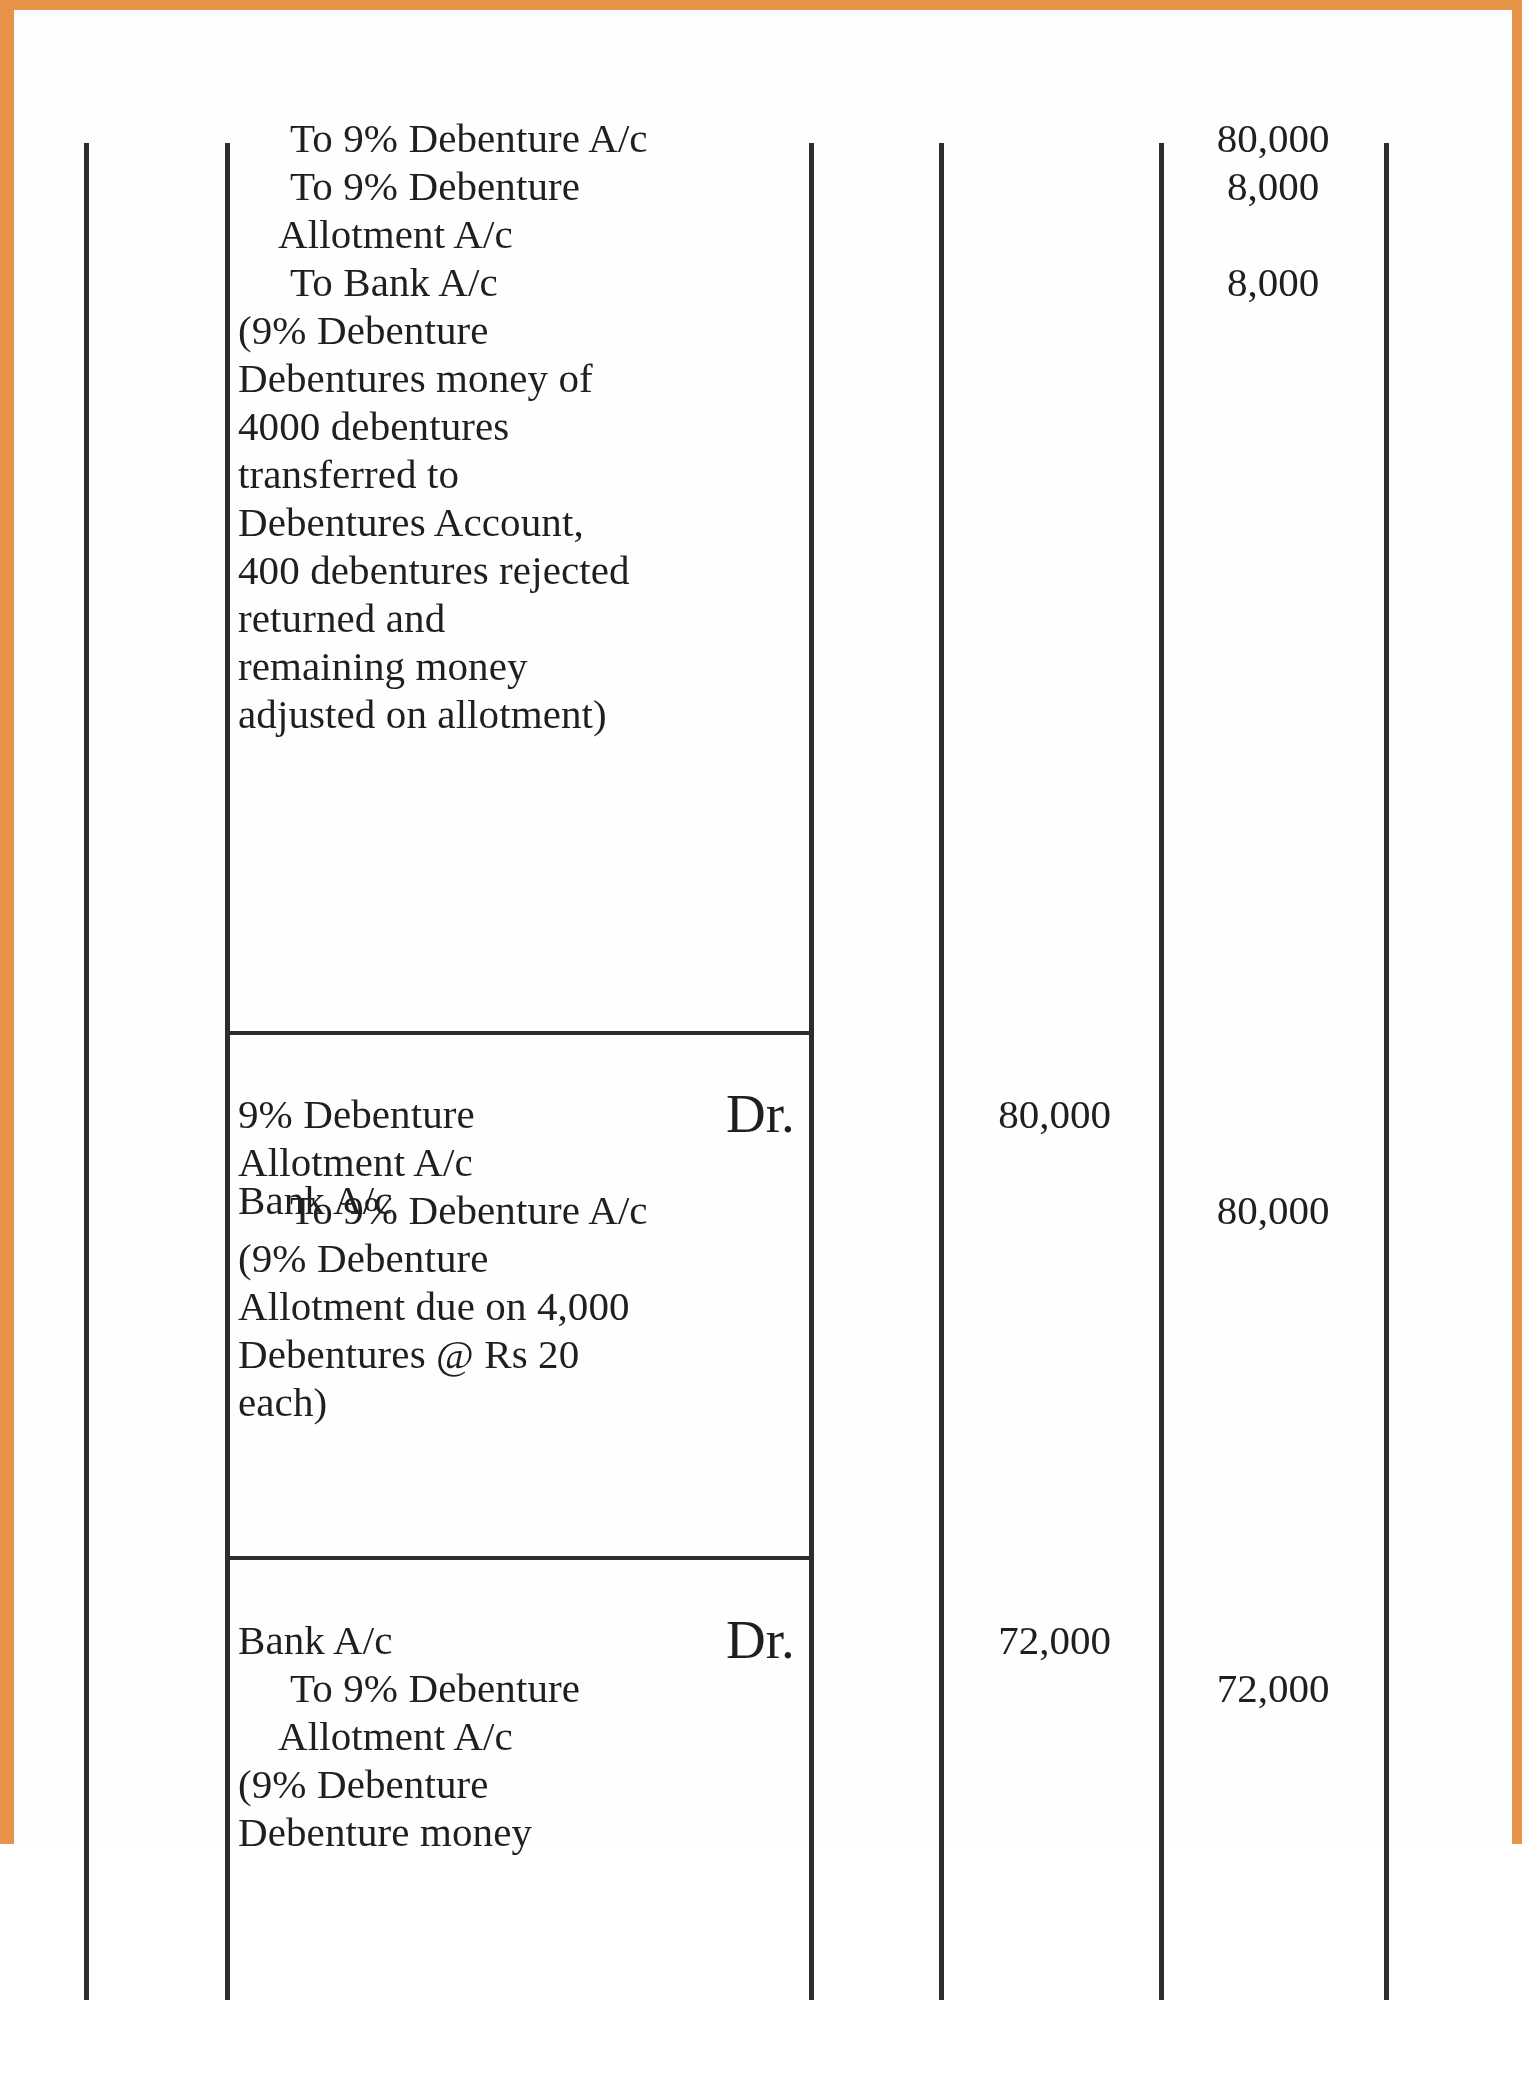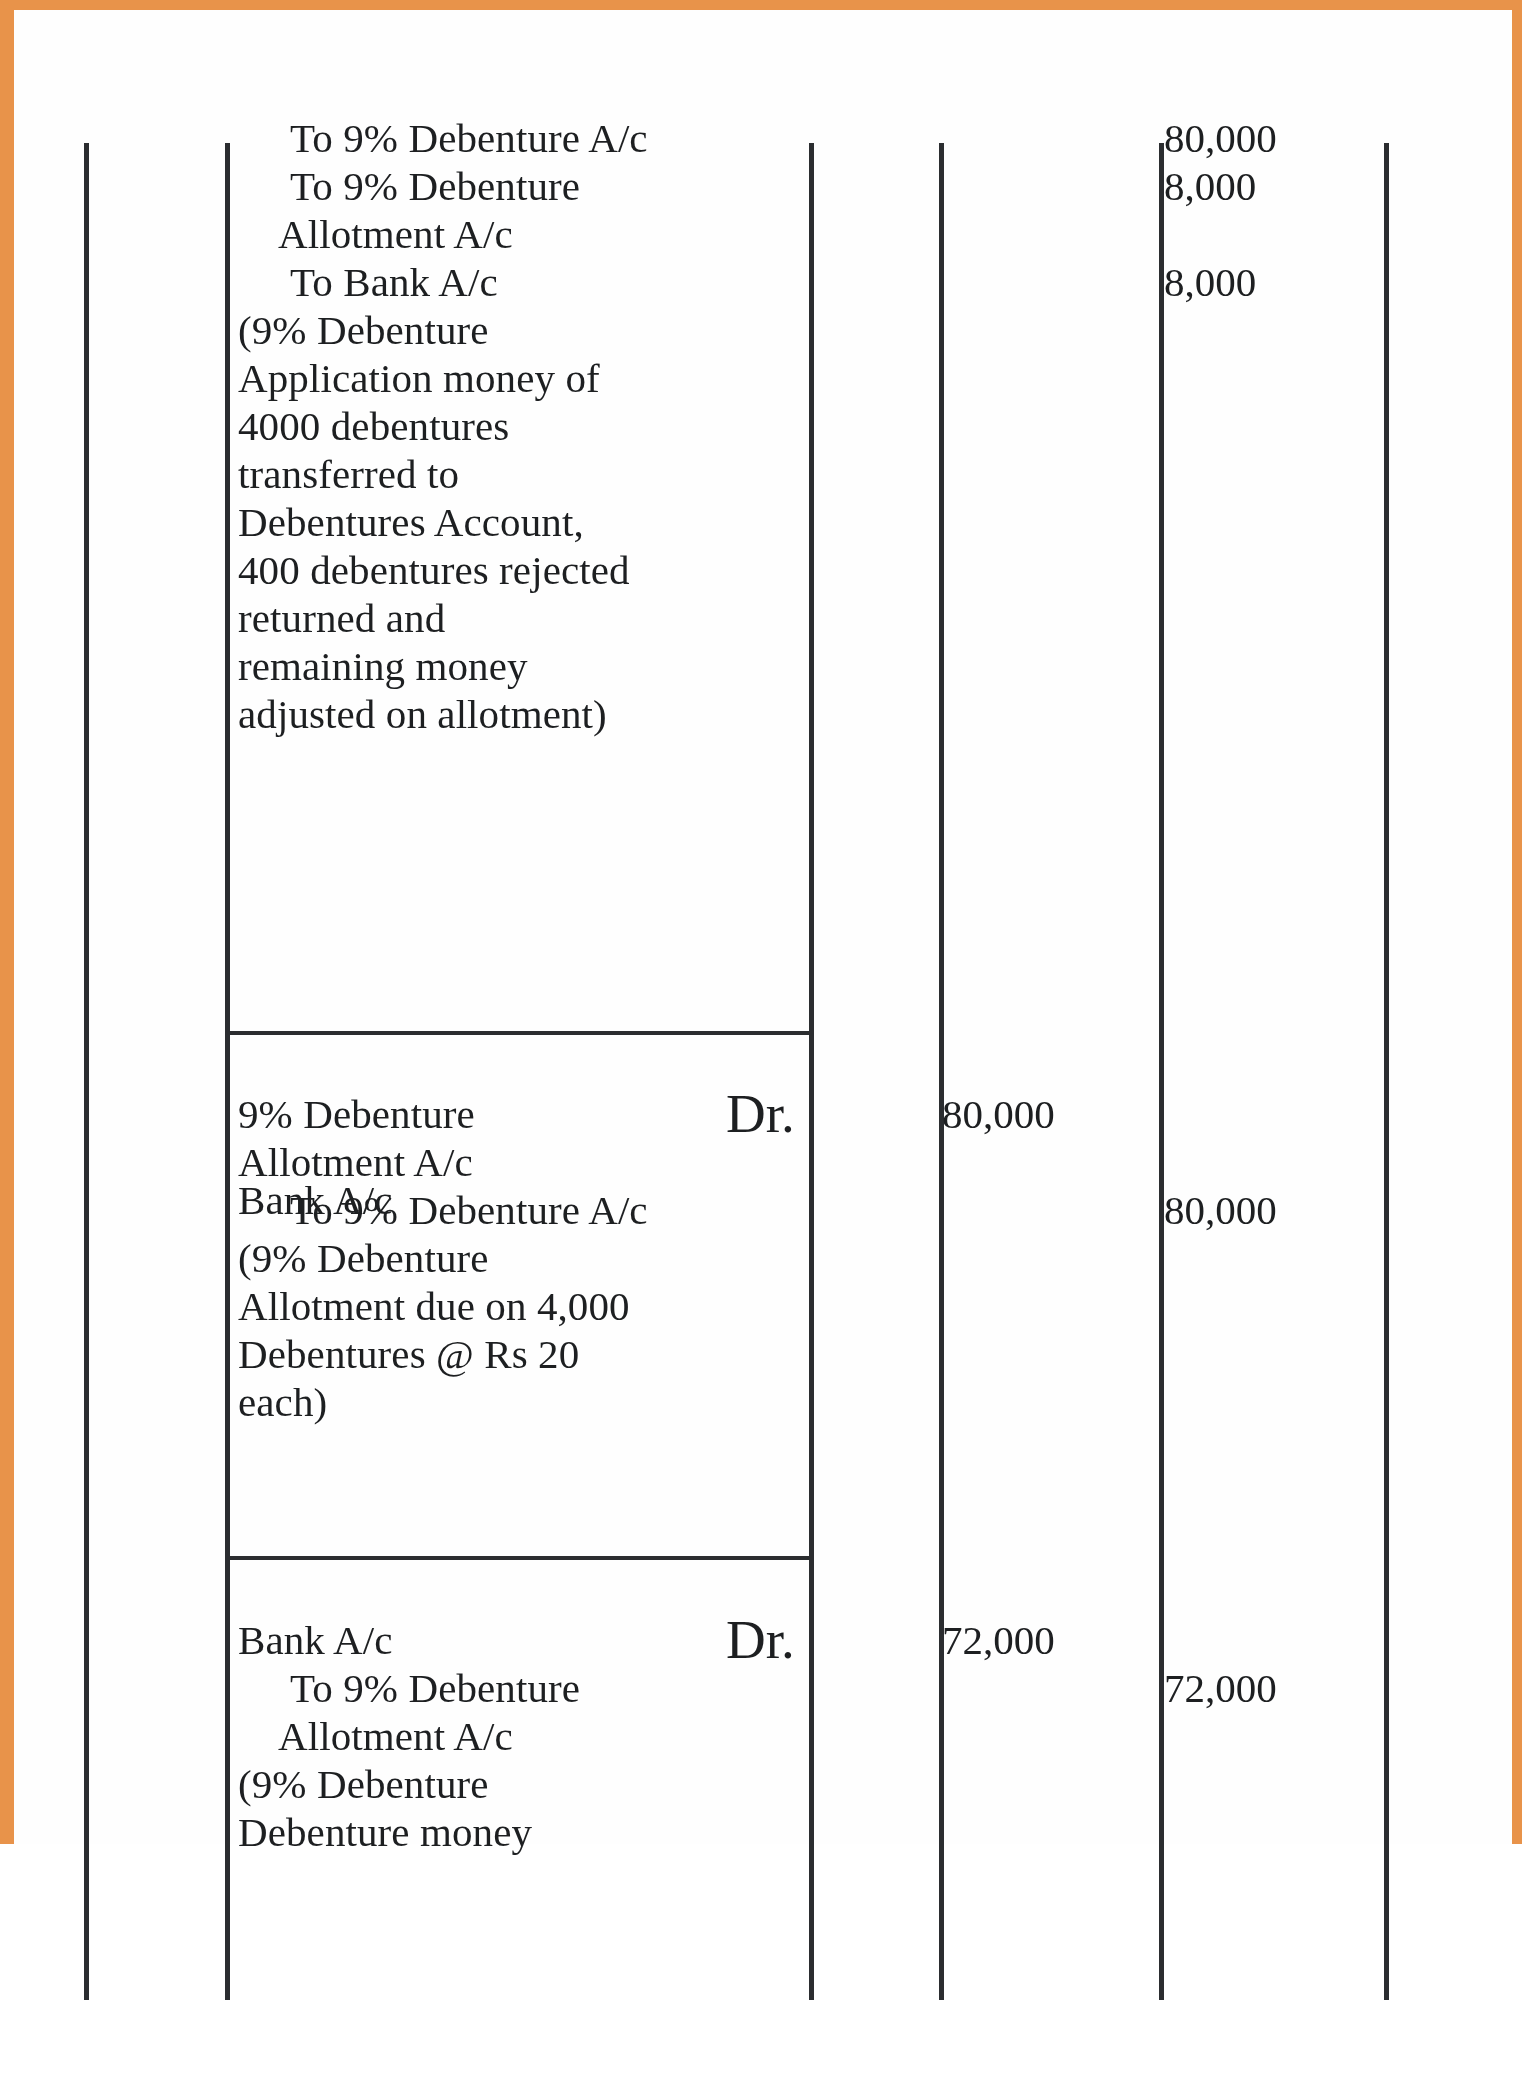--- a/index.html
+++ b/index.html
@@ -59,21 +59,21 @@
     position:absolute;
     font-size:55px;
     line-height:48px;
     color:#1d1f21;
   }
   .amount{
     position:absolute;
     font-size:41px;
     line-height:48px;
     color:#1d1f21;
-    text-align:left;
+    text-align:center;
   }
   .amount.debit{width:225px;left:928px;padding-right:8px;}
   .amount.credit{width:218px;left:1150px;padding-right:8px;}
 </style>
 </head>
 <body>
 
 <div class="page" style="--edge: #E8934A;">
   <div class="sheet">
 
@@ -86,21 +86,21 @@
 
     <div class="hrule" style="left: 211px; top: 1021px; width: 589px; background: rgb(43, 45, 48);"></div>
     <div class="hrule" style="left: 211px; top: 1546px; width: 589px; background: rgb(43, 45, 48);"></div>
 
     <div class="particulars" style="top:104px;">
       <span class="pline indent">To 9% Debenture A/c</span>
       <span class="pline indent">To 9% Debenture</span>
       <span class="pline indent2">Allotment A/c</span>
       <span class="pline indent">To Bank A/c</span>
       <span class="pline">(9% Debenture</span>
-      <span class="pline">Application money of</span>
+      <span class="pline">Debentures money of</span>
       <span class="pline">4000 debentures</span>
       <span class="pline">transferred to</span>
       <span class="pline">Debentures Account,</span>
       <span class="pline">400 debentures rejected</span>
       <span class="pline">returned and</span>
       <span class="pline">remaining money</span>
       <span class="pline">adjusted on allotment)</span>
     </div>
     <div class="amount credit" style="top:104px;">80,000</div>
     <div class="amount credit" style="top:152px;">8,000</div>

